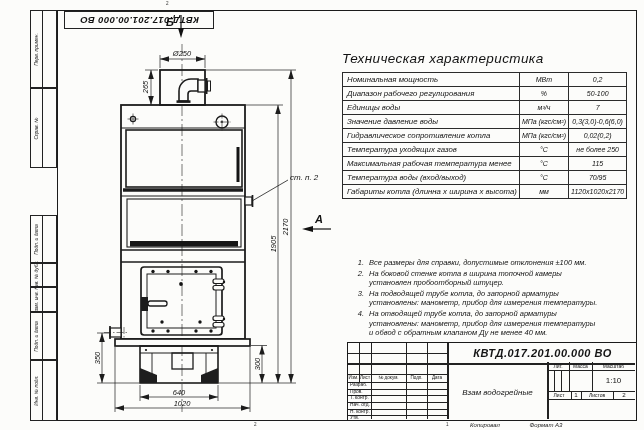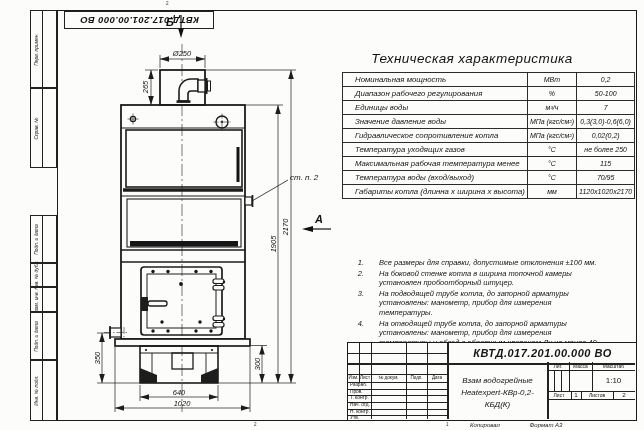--- a/index.html
+++ b/index.html
@@ -17,33 +17,33 @@
   .mbox .labcol{position:absolute;left:0;top:0;width:11px;height:100%;border-right:1px solid #222;
     display:flex;align-items:center;justify-content:center;}
   .mbox .lab{transform:rotate(-90deg);white-space:nowrap;font-size:4.9px;font-style:italic;color:#222;}
   
   .topdoc{left:64px;top:11px;width:150px;height:18px;border:1.2px solid #222;box-sizing:border-box;
     display:flex;align-items:center;justify-content:center;}
   .topdoc span{transform:rotate(180deg);font-size:9.5px;font-style:italic;font-weight:bold;letter-spacing:.4px;}
   
   .zone{font-size:4.6px;color:#333;}
   
-  .spec-title{left:342px;top:51px;width:260px;text-align:center;font-size:13.5px;font-style:italic;letter-spacing:.4px;}
+  .spec-title{left:342px;top:51px;width:260px;text-align:left;font-size:13.5px;font-style:italic;letter-spacing:.4px;}
   table.spec{left:342px;top:72px;border-collapse:collapse;table-layout:fixed;background:transparent;}
   table.spec td,table.spec th{border:1px solid #2b2b2b;font-style:italic;font-weight:normal;
     padding:0 2px;overflow:hidden;white-space:nowrap;}
   table.spec th{font-size:7.6px;text-align:center;height:20px;white-space:normal;line-height:1.15;}
   table.spec td{height:13px;font-size:7.8px;}
-  table.spec td:first-child{text-align:left;padding-left:12px;}
+  table.spec td:first-child{text-align:left;padding-left:4px;}
   table.spec td:nth-child(2),table.spec td:nth-child(3){text-align:center;font-size:7px;}
   
   .notes{left:352px;top:258px;width:252px;font-size:7.5px;font-style:italic;line-height:1.28;}
   .note{display:flex;margin-bottom:1px;}
   .note .n{width:12px;text-align:right;flex:none;}
-  .note .t{margin-left:15px;width:232px;}
+  .note .t{margin-left:5px;width:232px;}
   
   .tblock{left:347px;top:342px;width:290px;height:79px;border:1.6px solid #1b1b1b;box-sizing:border-box;background:#fcfcfa;}
   .tb{position:absolute;background:#222;}
   .tbcell{position:absolute;color:#151515;overflow:visible;}
   .docnum{left:99px;top:0;width:191px;height:20px;display:flex;align-items:center;justify-content:center;
     font-size:11px;font-weight:bold;font-style:italic;letter-spacing:.5px;}
   .pname{left:100px;top:20px;width:99px;height:59px;display:flex;flex-direction:column;
     align-items:center;justify-content:center;font-size:8px;font-style:italic;text-align:center;line-height:1.5;}
   .hdr5{font-size:4.6px;text-align:center;line-height:8px;}
   .sig{font-size:4.8px;line-height:6.6px;padding-left:2px;}
@@ -401,21 +401,20 @@
 
   <div class="tbcell sig" style="left:0;top:39px;width:23px;">Разраб.</div>
   <div class="tbcell sig" style="left:0;top:45.7px;width:23px;">Пров.</div>
   <div class="tbcell sig" style="left:0;top:52.3px;width:23px;">Т. контр.</div>
   <div class="tbcell sig" style="left:0;top:59px;width:23px;">Нач. отд.</div>
   <div class="tbcell sig" style="left:0;top:65.7px;width:23px;">Н. контр.</div>
   <div class="tbcell sig" style="left:0;top:72.3px;width:23px;">Утв.</div>
 
   <div class="tbcell pname">
     <span>Взам водогрейные</span>
-    <span>Heatexpert-КВр-0,2- КБД(К)</span>
   </div>
 
   <div class="tbcell rl" style="left:199px;top:20px;width:22px;">Лит.</div>
   <div class="tbcell rl" style="left:221px;top:20px;width:23px;">Масса</div>
   <div class="tbcell rl" style="left:244px;top:20px;width:43px;">Масштаб</div>
   <div class="tbcell scale" style="left:244px;top:27px;width:43px;">1:10</div>
 
   <div class="tbcell sheetrow" style="left:199px;top:48px;width:24px;">Лист</div>
   <div class="tbcell sheetval" style="left:223px;top:48px;width:10px;">1</div>
   <div class="tbcell sheetrow" style="left:233px;top:48px;width:32px;">Листов</div>

